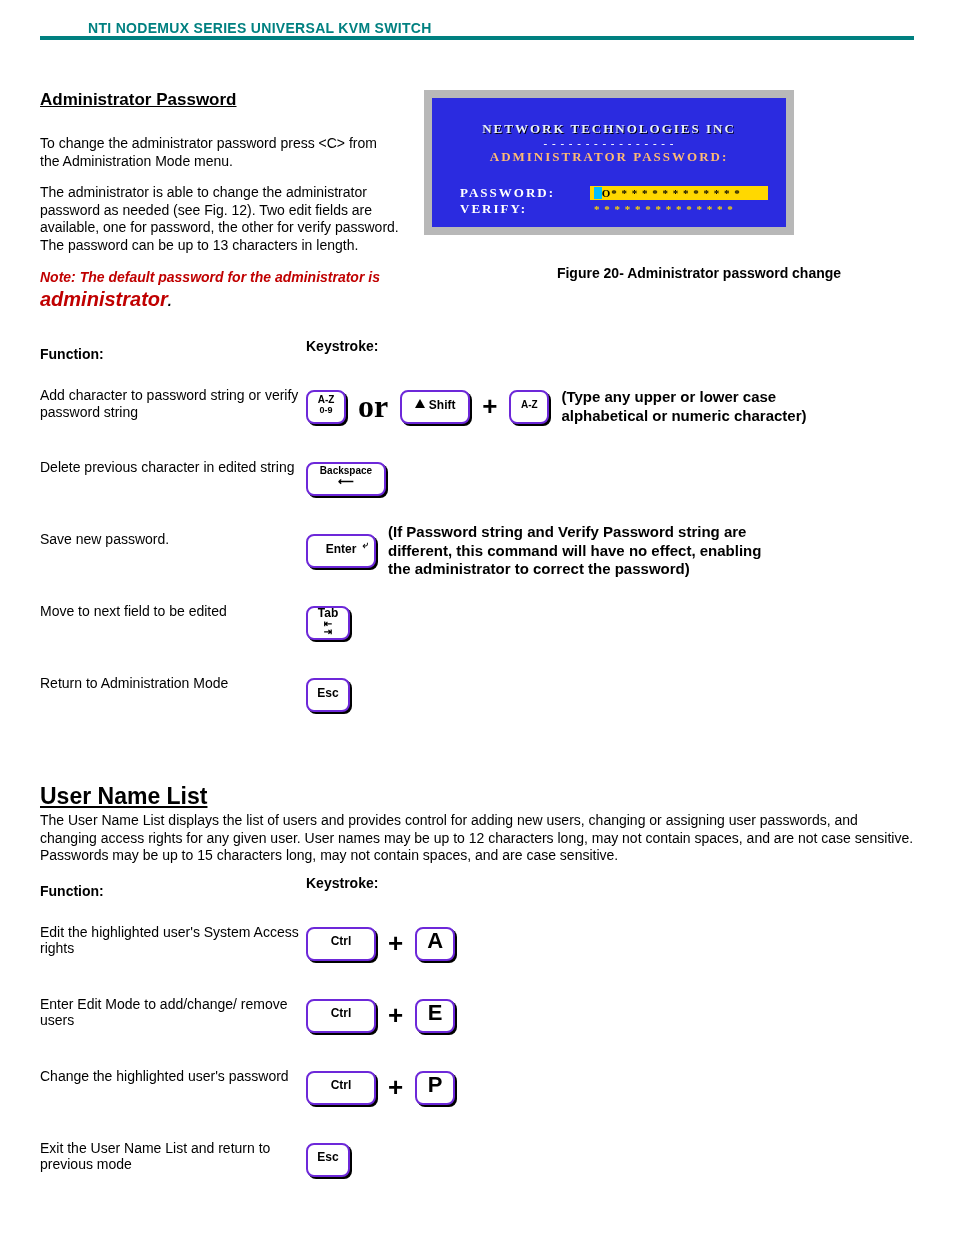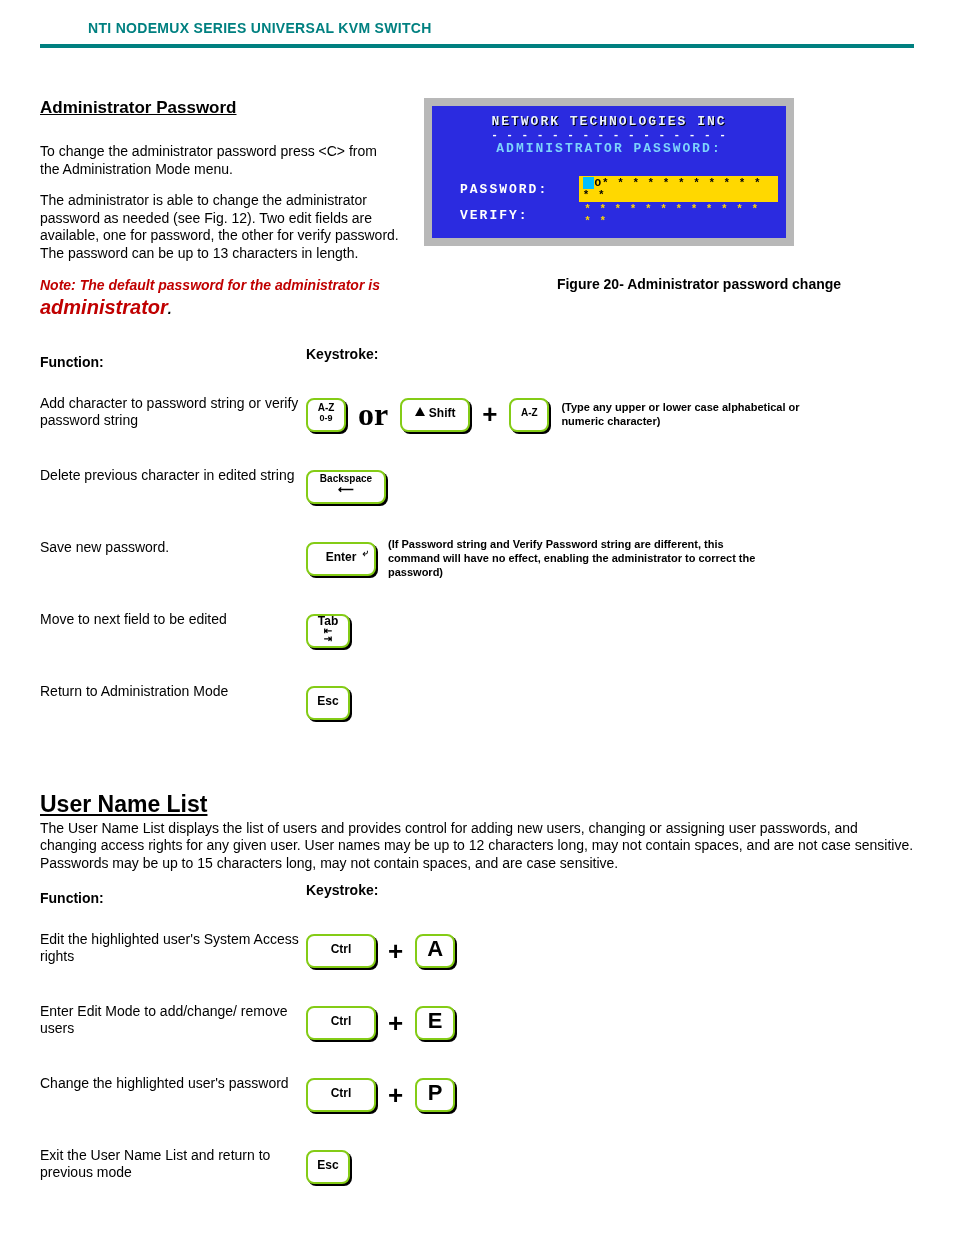--- a/index.html
+++ b/index.html
@@ -12,21 +12,21 @@
   .page {
     width: 954px;
     margin: 0 auto;
     padding: 10px 40px 40px 40px;
     box-sizing: border-box;
   }
   .header {
     color: #008080;
     font-weight: bold;
     font-size: 14px;
-    padding: 10px 0 8px 48px;
+    padding: 10px 0 0 48px;
     border-bottom: 4px solid #008080;
     margin-bottom: 50px;
     letter-spacing: 0.3px;
   }
   .columns {
     display: flex;
     gap: 24px;
   }
   .left-col {
     flex: 0 0 360px;
@@ -61,31 +61,31 @@
 
   
   .screenshot-outer {
     background: #b8b8b8;
     width: 370px;
     padding: 8px;
     box-sizing: border-box;
   }
   .screenshot-inner {
     background: #2b2be0;
-    padding: 8px 8px 10px 8px;
-    font-family: Liberation Mono, monospace;
+    padding: 23px 8px 10px 8px;
+    font-family: Liberation Serif, serif;
     color: #fff;
     font-size: 13px;
     letter-spacing: 2px;
     font-weight: bold;
   }
   .scr-line { white-space: nowrap; }
   .scr-title { text-align:center; color:#e8f0ff; text-shadow:1px 1px 0 #000; }
   .scr-dashes { text-align:center; color:#fff; letter-spacing:1px; font-size:11px; }
-  .scr-sub { text-align:center; color:#7dd3fc; margin-bottom:20px; }
+  .scr-sub { text-align:center; color:#fdba74; margin-bottom:20px; }
   .scr-row { display:flex; align-items:center; }
   .scr-label { color:#fff; width:130px; margin-left:20px; }
   .scr-field { background:#ffd800; color:#000; padding:1px 4px; display:inline-block; min-width:170px; letter-spacing:1px; font-size:11px; }
   .scr-field.nocursor { background:transparent; color:#ffd800; }
   .scr-field .cursor { background:#00bfff; color:#00bfff; padding:0 2px; }
   .scr-footer { margin-top:50px; margin-bottom:-4px; font-size:12px; letter-spacing:1px; }
   .scr-tab { color:#ff1a1a; text-shadow:1px 1px 0 #000; font-weight:bold; }
   .scr-save { color:#b0f0c0; text-shadow:1px 1px 0 #000; }
   .scr-esc { color:#b0f0c0; text-shadow:1px 1px 0 #000; }
 
@@ -104,40 +104,40 @@
   .fk-heading {
     font-weight: bold;
     font-size: 14px;
     margin: 26px 0 8px 0;
   }
   .fcol { flex: 0 0 266px; padding-top: 8px; line-height:1.2; }
   .kcol { flex: 1; }
   .krow { display:flex; align-items:center; min-height:56px; gap:6px; flex-wrap: nowrap;}
   .key {
     display:inline-flex; align-items:center; justify-content:center;
-    border:2px solid #84cc16; border-radius:8px;
+    border:2px solid #6d28d9; border-radius:8px;
     background:#fff;
     min-width:44px; height:34px;
     padding:2px 8px 6px 8px;
     font-weight:bold; font-size:12px;
     box-shadow: 2px 2px 0 #000;
     position:relative;
     box-sizing:border-box;
     flex-direction:column;
     line-height:1.05;
   }
   .key.small { font-size:10px; padding:2px 5px 6px 5px; min-width:40px;}
   .key.wide { min-width:70px; }
   .key.xwide { min-width:80px; }
   .key .sub { font-size:9px; }
   .key.big-letter { font-size:22px; min-width:40px; padding-bottom:8px;}
   .plus { font-size:26px; font-weight:bold; padding:0 6px; }
   .or { font-size:32px; font-weight:bold; padding:0 6px; font-family: "Times New Roman", serif;}
   .note-side {
-    font-size:11px; font-weight:bold; line-height:1.25; margin-left:6px; max-width:260px;
+    font-size:15px; font-weight:bold; line-height:1.25; margin-left:6px; max-width:260px;
   }
 
   .section2 {
     margin-top: 60px;
   }
   h2.user-title {
     text-decoration: underline;
     font-size: 23px;
     margin: 0 0 2px 0;
     font-weight: bold;

